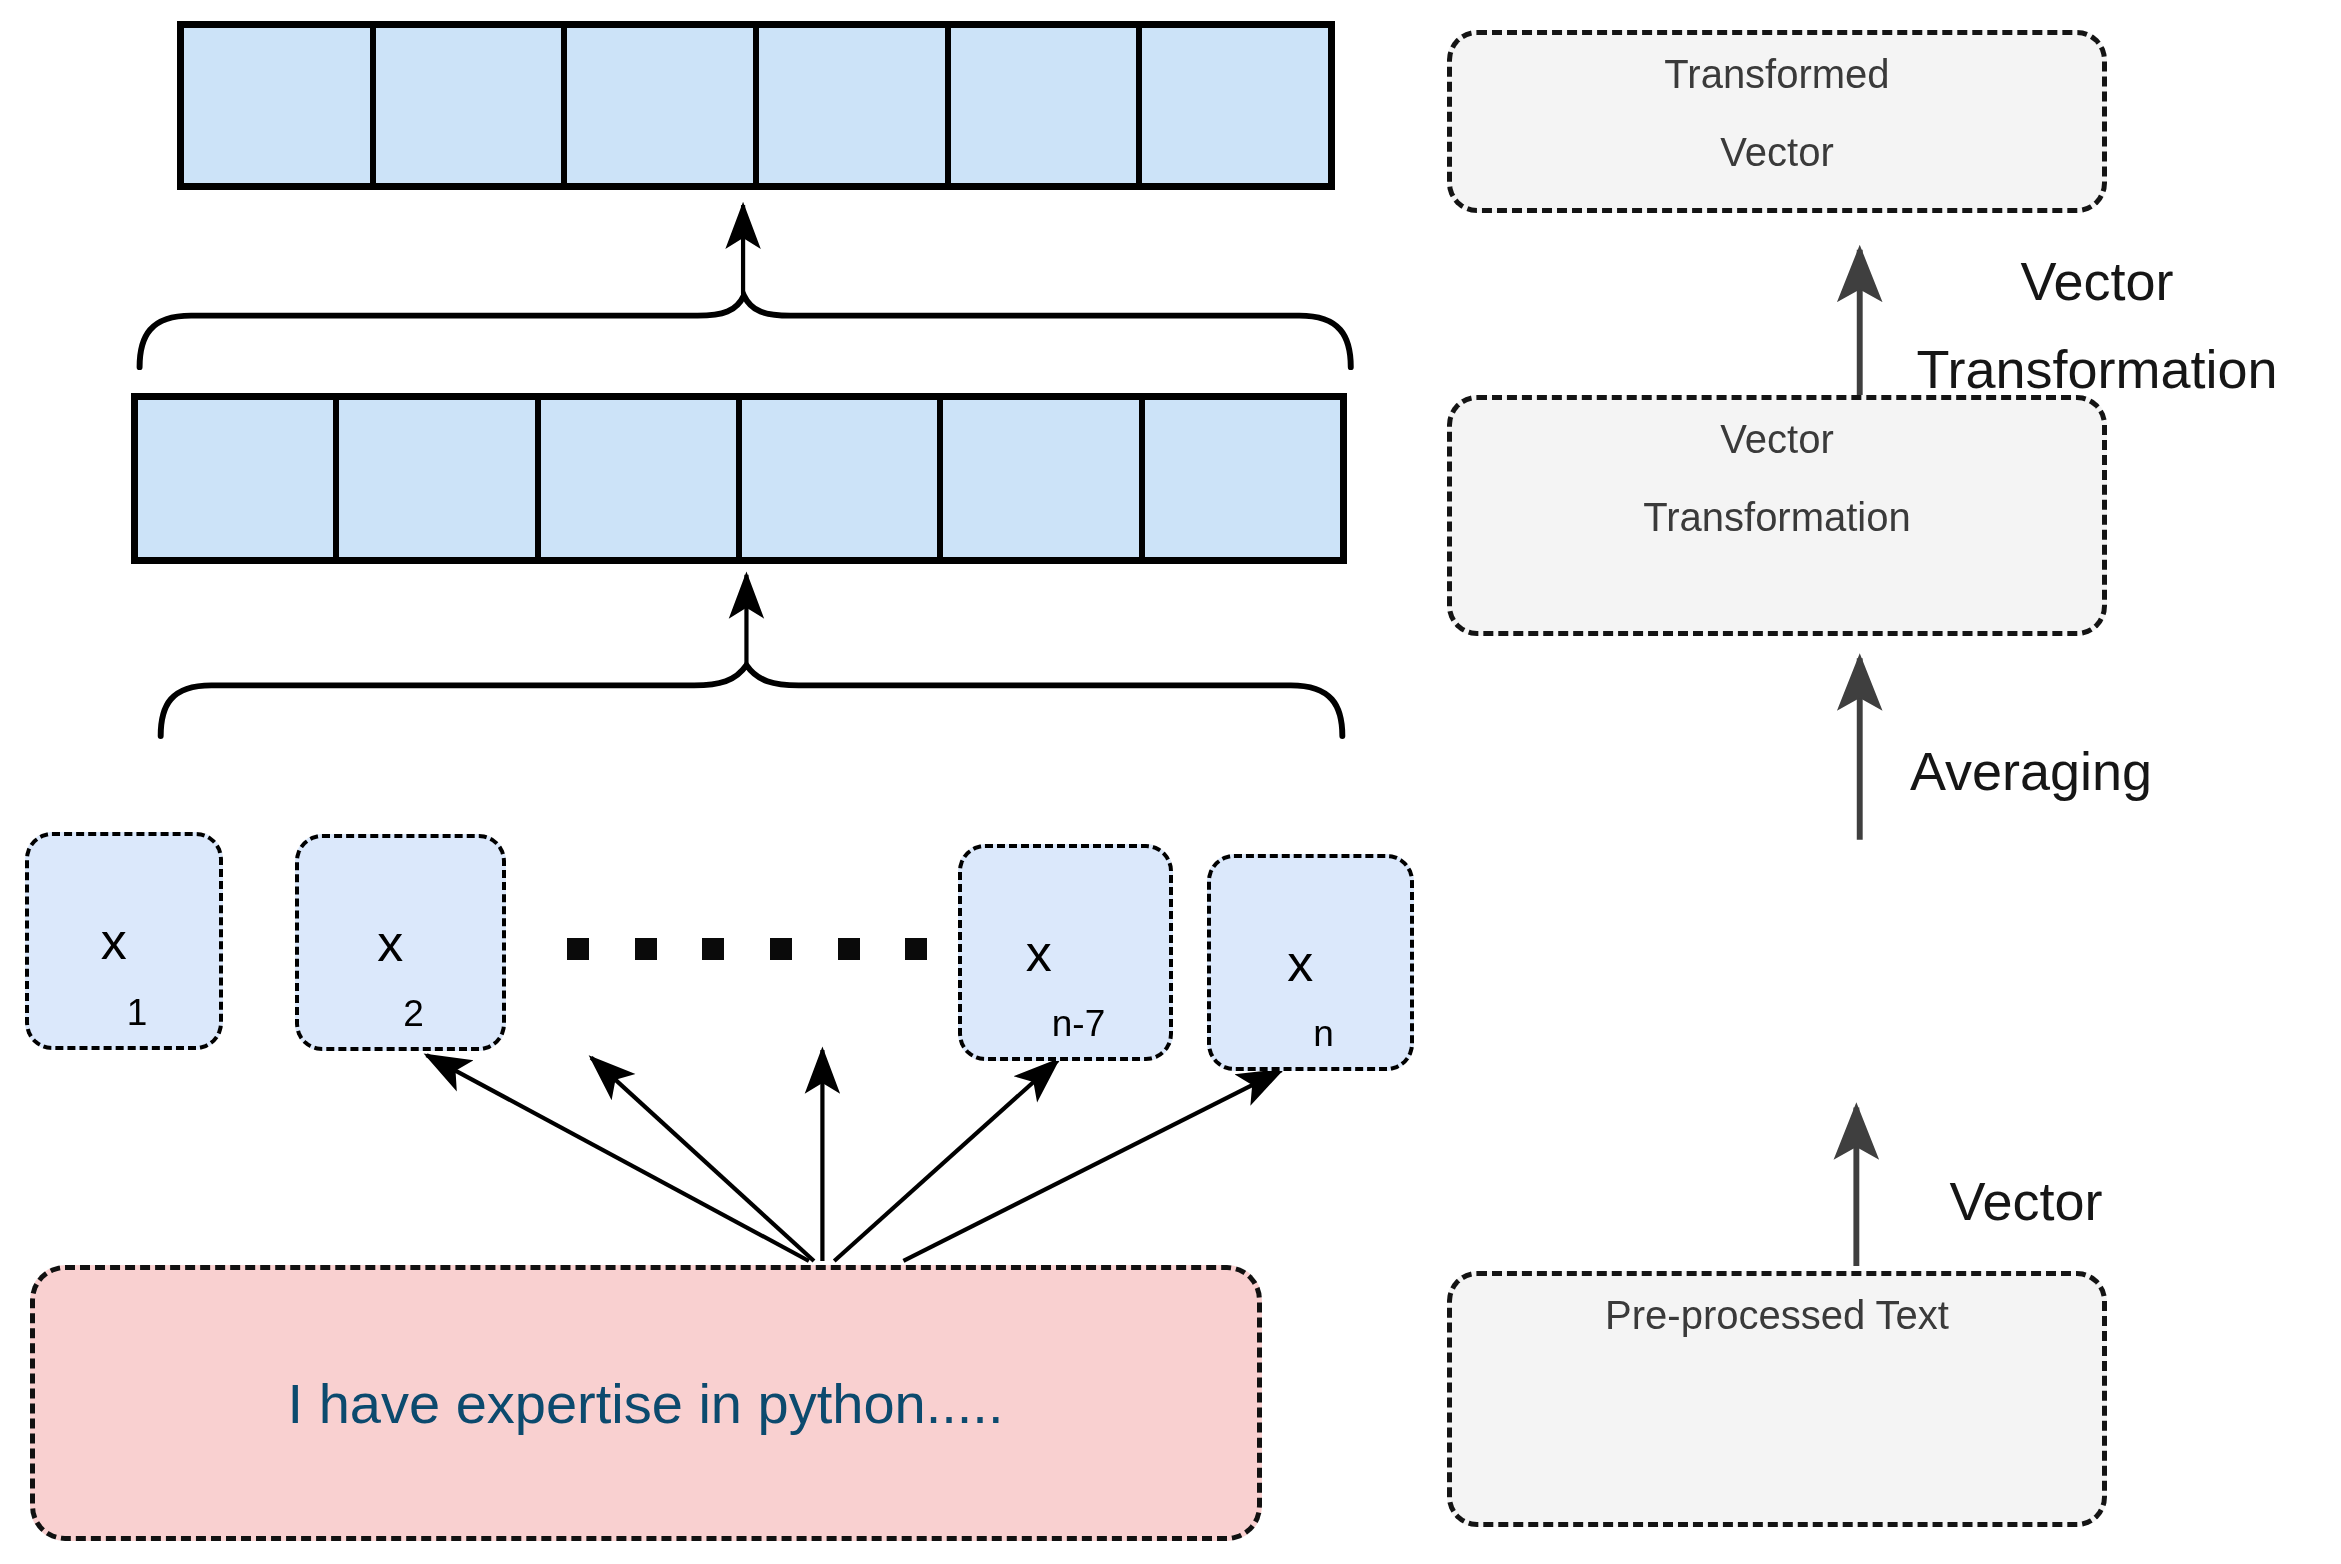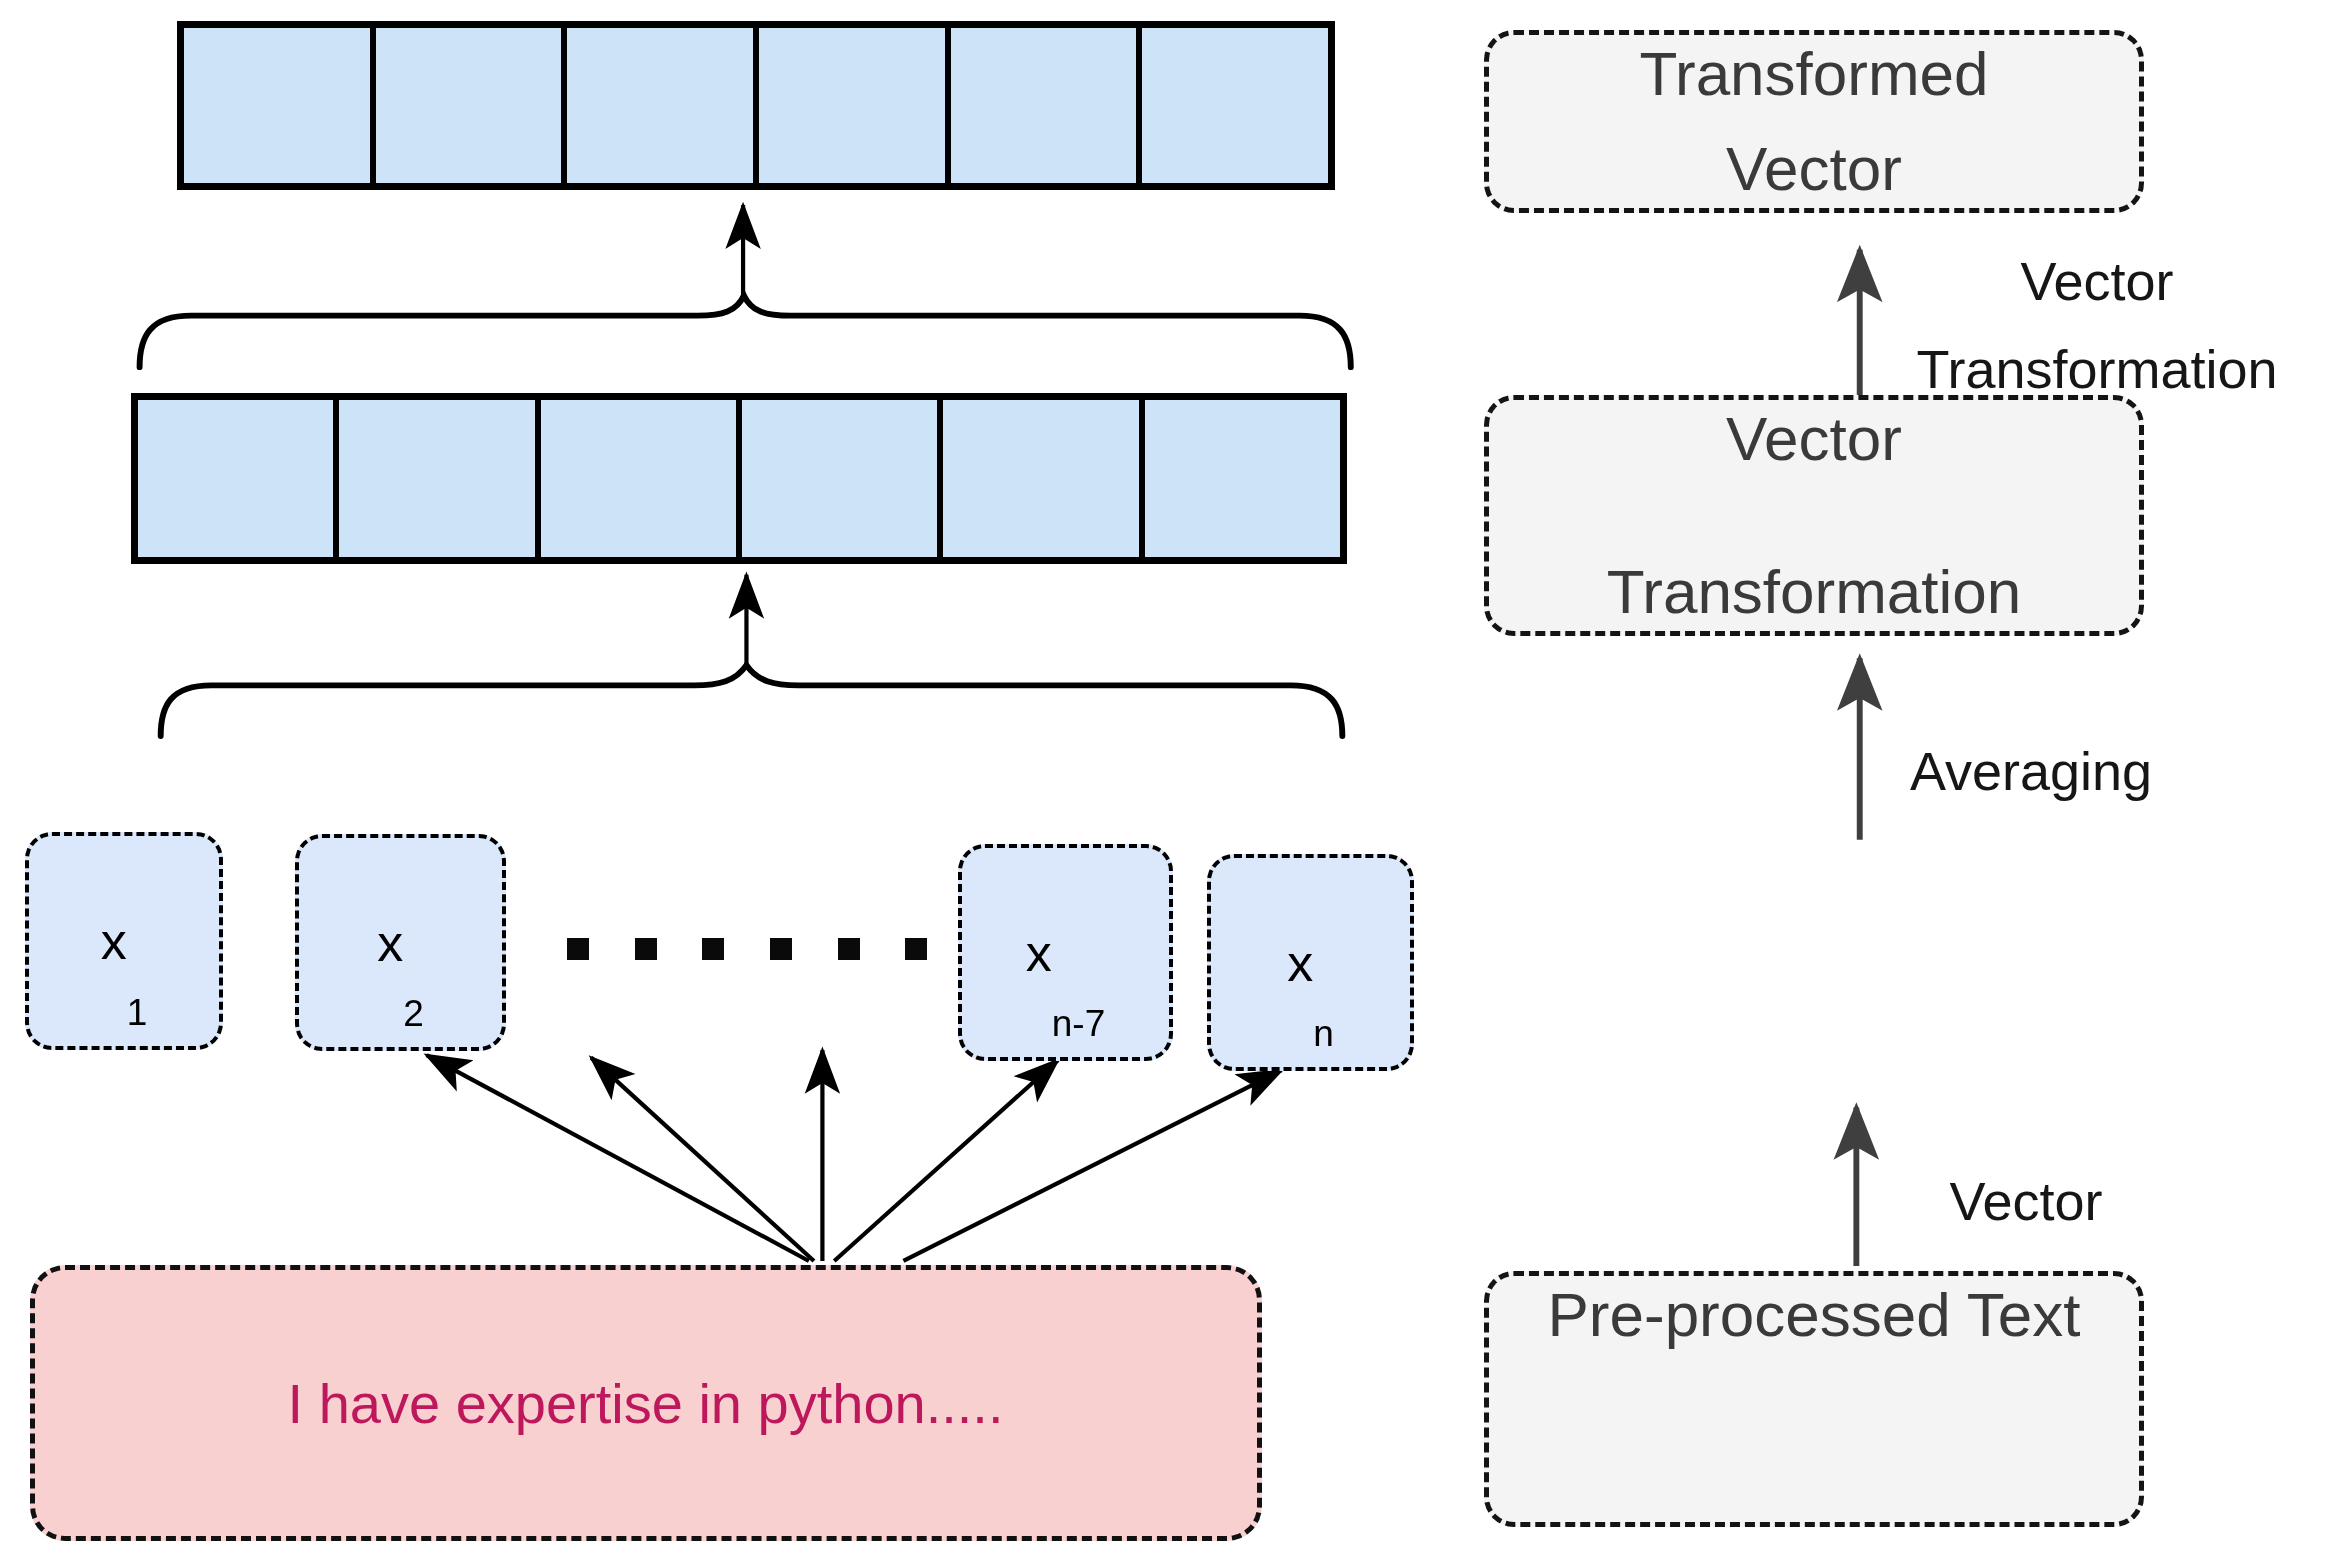--- a/index.html
+++ b/index.html
@@ -25,29 +25,29 @@
   .token .tsub{font-size:37px;align-self:flex-end;transform:translateY(-28%);}
 
   
   .dot{position:absolute;width:22px;height:22px;background:#0a0a0a;}
 
   
   .sentence{
     position:absolute;left:29.5px;top:1265px;width:1232px;height:276px;
     background:#f9d0d0;border:5px dashed #111;border-radius:35px;box-sizing:border-box;
     display:flex;align-items:center;justify-content:center;
-    font-size:56px;color:#be185d;
+    font-size:56px;color:#0c4a6e;
   }
 
   
   .pbox{
-    position:absolute;left:1484px;width:660px;background:#f4f4f4;
+    position:absolute;left:1447px;width:660px;background:#f4f4f4;
     border:5.9px dashed #141414;border-radius:30px;box-sizing:border-box;
-    display:flex;flex-direction:column;align-items:center;justify-content:space-between;
-    color:#3a3a3a;font-size:62px;line-height:78px;text-align:center;
+    display:flex;flex-direction:column;align-items:center;justify-content:flex-start;
+    color:#3a3a3a;font-size:40px;line-height:78px;text-align:center;
   }
   .p1{top:29.5px;height:183px;}
   .p2{top:395px;height:241px;}
   .p3{top:840px;height:247px;}
   .p4{top:1271px;height:256px;}
 
   
   .alabel{
     position:absolute;transform:translate(-50%,-50%);
     font-size:54px;color:#161616;white-space:nowrap;text-align:center;line-height:88px;

